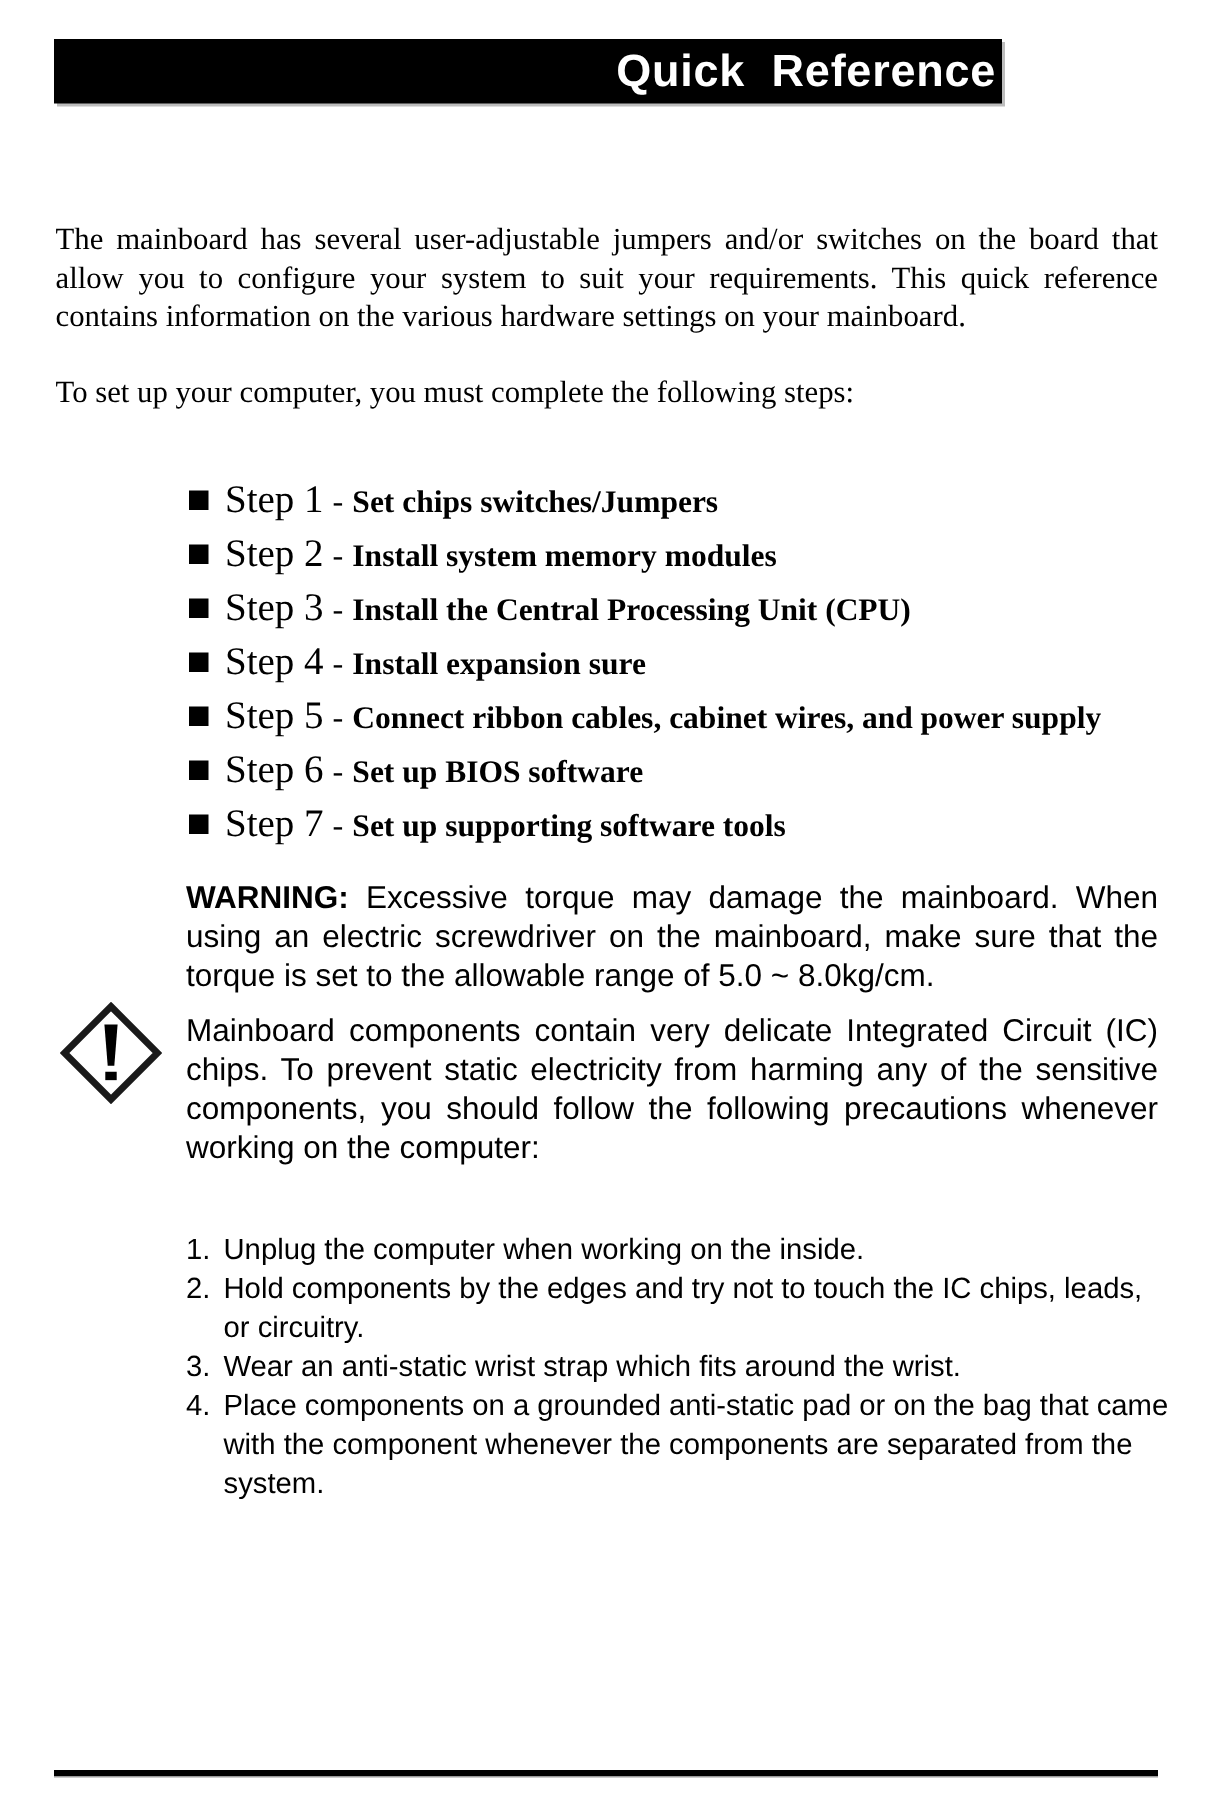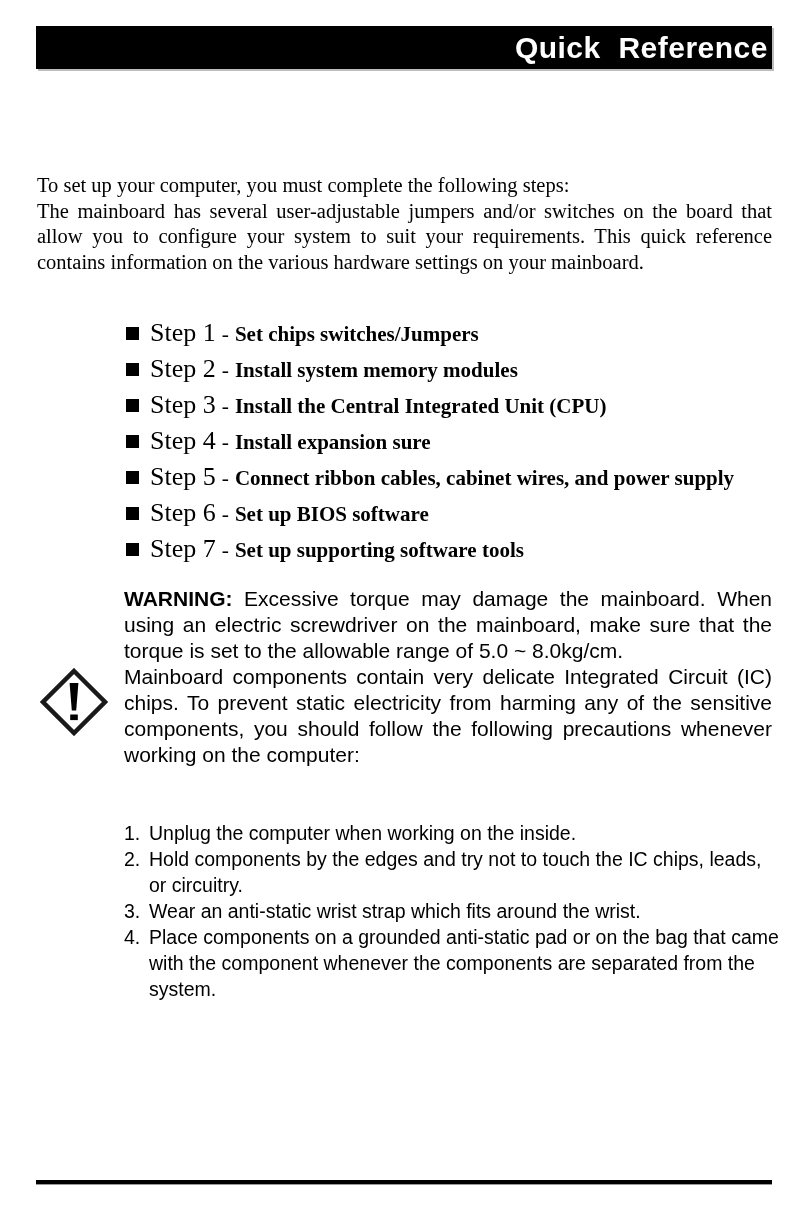--- a/index.html
+++ b/index.html
@@ -21,21 +21,21 @@
     left: 0; top: 0;
     width: 808px;
     height: 1208px;
   }
 
   
   .header-bar {
     position: absolute;
     left: 36px;
     top: 26px;
-    width: 736px;
+    width: 632px;
     height: 43px;
     background: #000000;
     box-shadow: 2px 2px 0 0 #bdbdbd;
     display: flex;
     align-items: center;
     justify-content: flex-end;
     box-sizing: border-box;
     padding-right: 4px;
   }
   .header-title {
@@ -133,20 +133,21 @@
     line-height: 26px;
     margin: 0;
     text-align: justify;
     text-justify: inter-word;
     color: #000;
   }
   .sans-para .lead {
     font-weight: bold;
   }
   .sans-para.para2 {
+    margin-top: 11px;
   }
 
   
   .precautions {
     position: absolute;
     left: 124px;
     top: 820px;
     width: 655px;
     font-family: "Liberation Sans", "DejaVu Sans", sans-serif;
   }
@@ -180,22 +181,22 @@
 </head>
 <body>
 
 <div class="page">
 
   <div class="header-bar">
     <span class="header-title">Quick  Reference</span>
   </div>
 
   <div class="intro-block">
+    <p class="serif-para">The mainboard has several user-adjustable jumpers and/or switches on the board that allow you to configure your system to suit your requirements. This quick reference contains information on the various hardware settings on your mainboard.</p>
     <p class="serif-para second">To set up your computer, you must complete the following steps:</p>
-    <p class="serif-para">The mainboard has several user-adjustable jumpers and/or switches on the board that allow you to configure your system to suit your requirements. This quick reference contains information on the various hardware settings on your mainboard.</p>
   </div>
 
   <div class="steps">
 
     <div class="step-row">
       <span class="step-bullet"></span>
       <span class="step-label">Step 1</span>
       <span class="step-dash">-</span>
       <span class="step-desc">Set chips switches/Jumpers</span>
     </div>
@@ -204,21 +205,21 @@
       <span class="step-bullet"></span>
       <span class="step-label">Step 2</span>
       <span class="step-dash">-</span>
       <span class="step-desc">Install system memory modules</span>
     </div>
 
     <div class="step-row">
       <span class="step-bullet"></span>
       <span class="step-label">Step 3</span>
       <span class="step-dash">-</span>
-      <span class="step-desc">Install the Central Integrated Unit (CPU)</span>
+      <span class="step-desc">Install the Central Processing Unit (CPU)</span>
     </div>
 
     <div class="step-row">
       <span class="step-bullet"></span>
       <span class="step-label">Step 4</span>
       <span class="step-dash">-</span>
       <span class="step-desc">Install expansion sure</span>
     </div>
 
     <div class="step-row">

